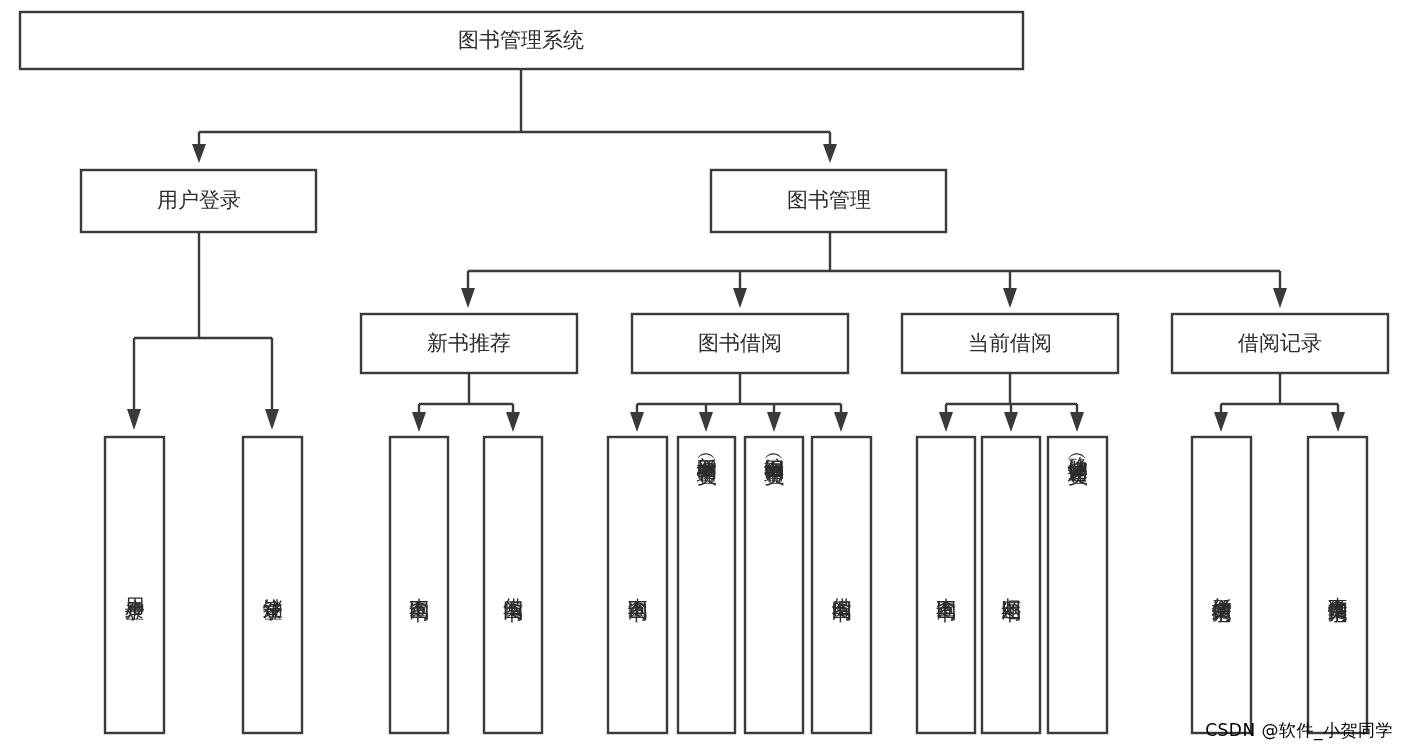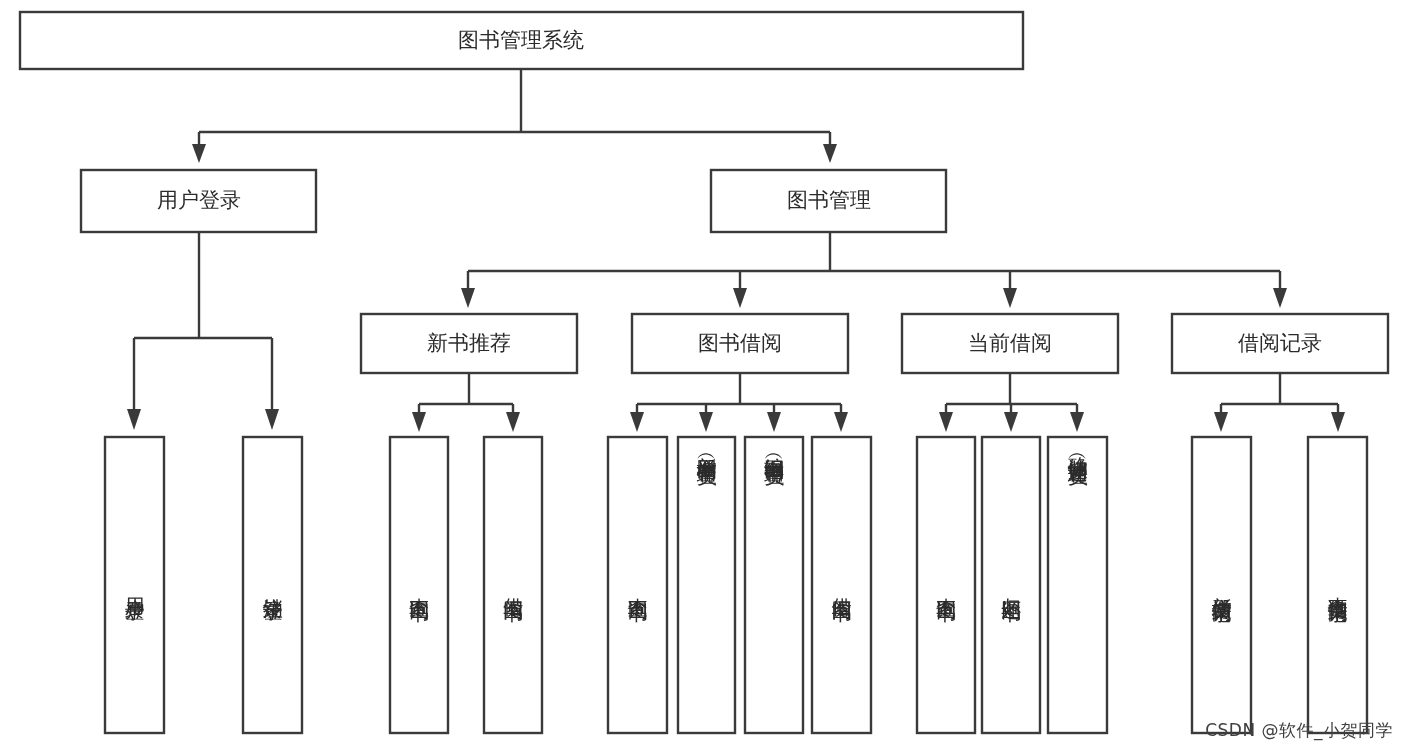--- a/index.html
+++ b/index.html
@@ -65,21 +65,21 @@
     color: #2b2b2b;
     white-space: nowrap;
     text-align: center;
   }
   .watermark {
     position: absolute;
     right: 12px;
     bottom: 5px;
     font-family: "DejaVu Sans", "Liberation Sans", sans-serif;
     font-size: 17px;
-    color: #404040;
+    color: #000000;
     letter-spacing: 0.5px;
     white-space: nowrap;
   }
 </style>
 </head>
 <body>
 
 <div id="diagram-root">
 
   <svg class="diagram-svg" viewBox="0 0 1405 747">

